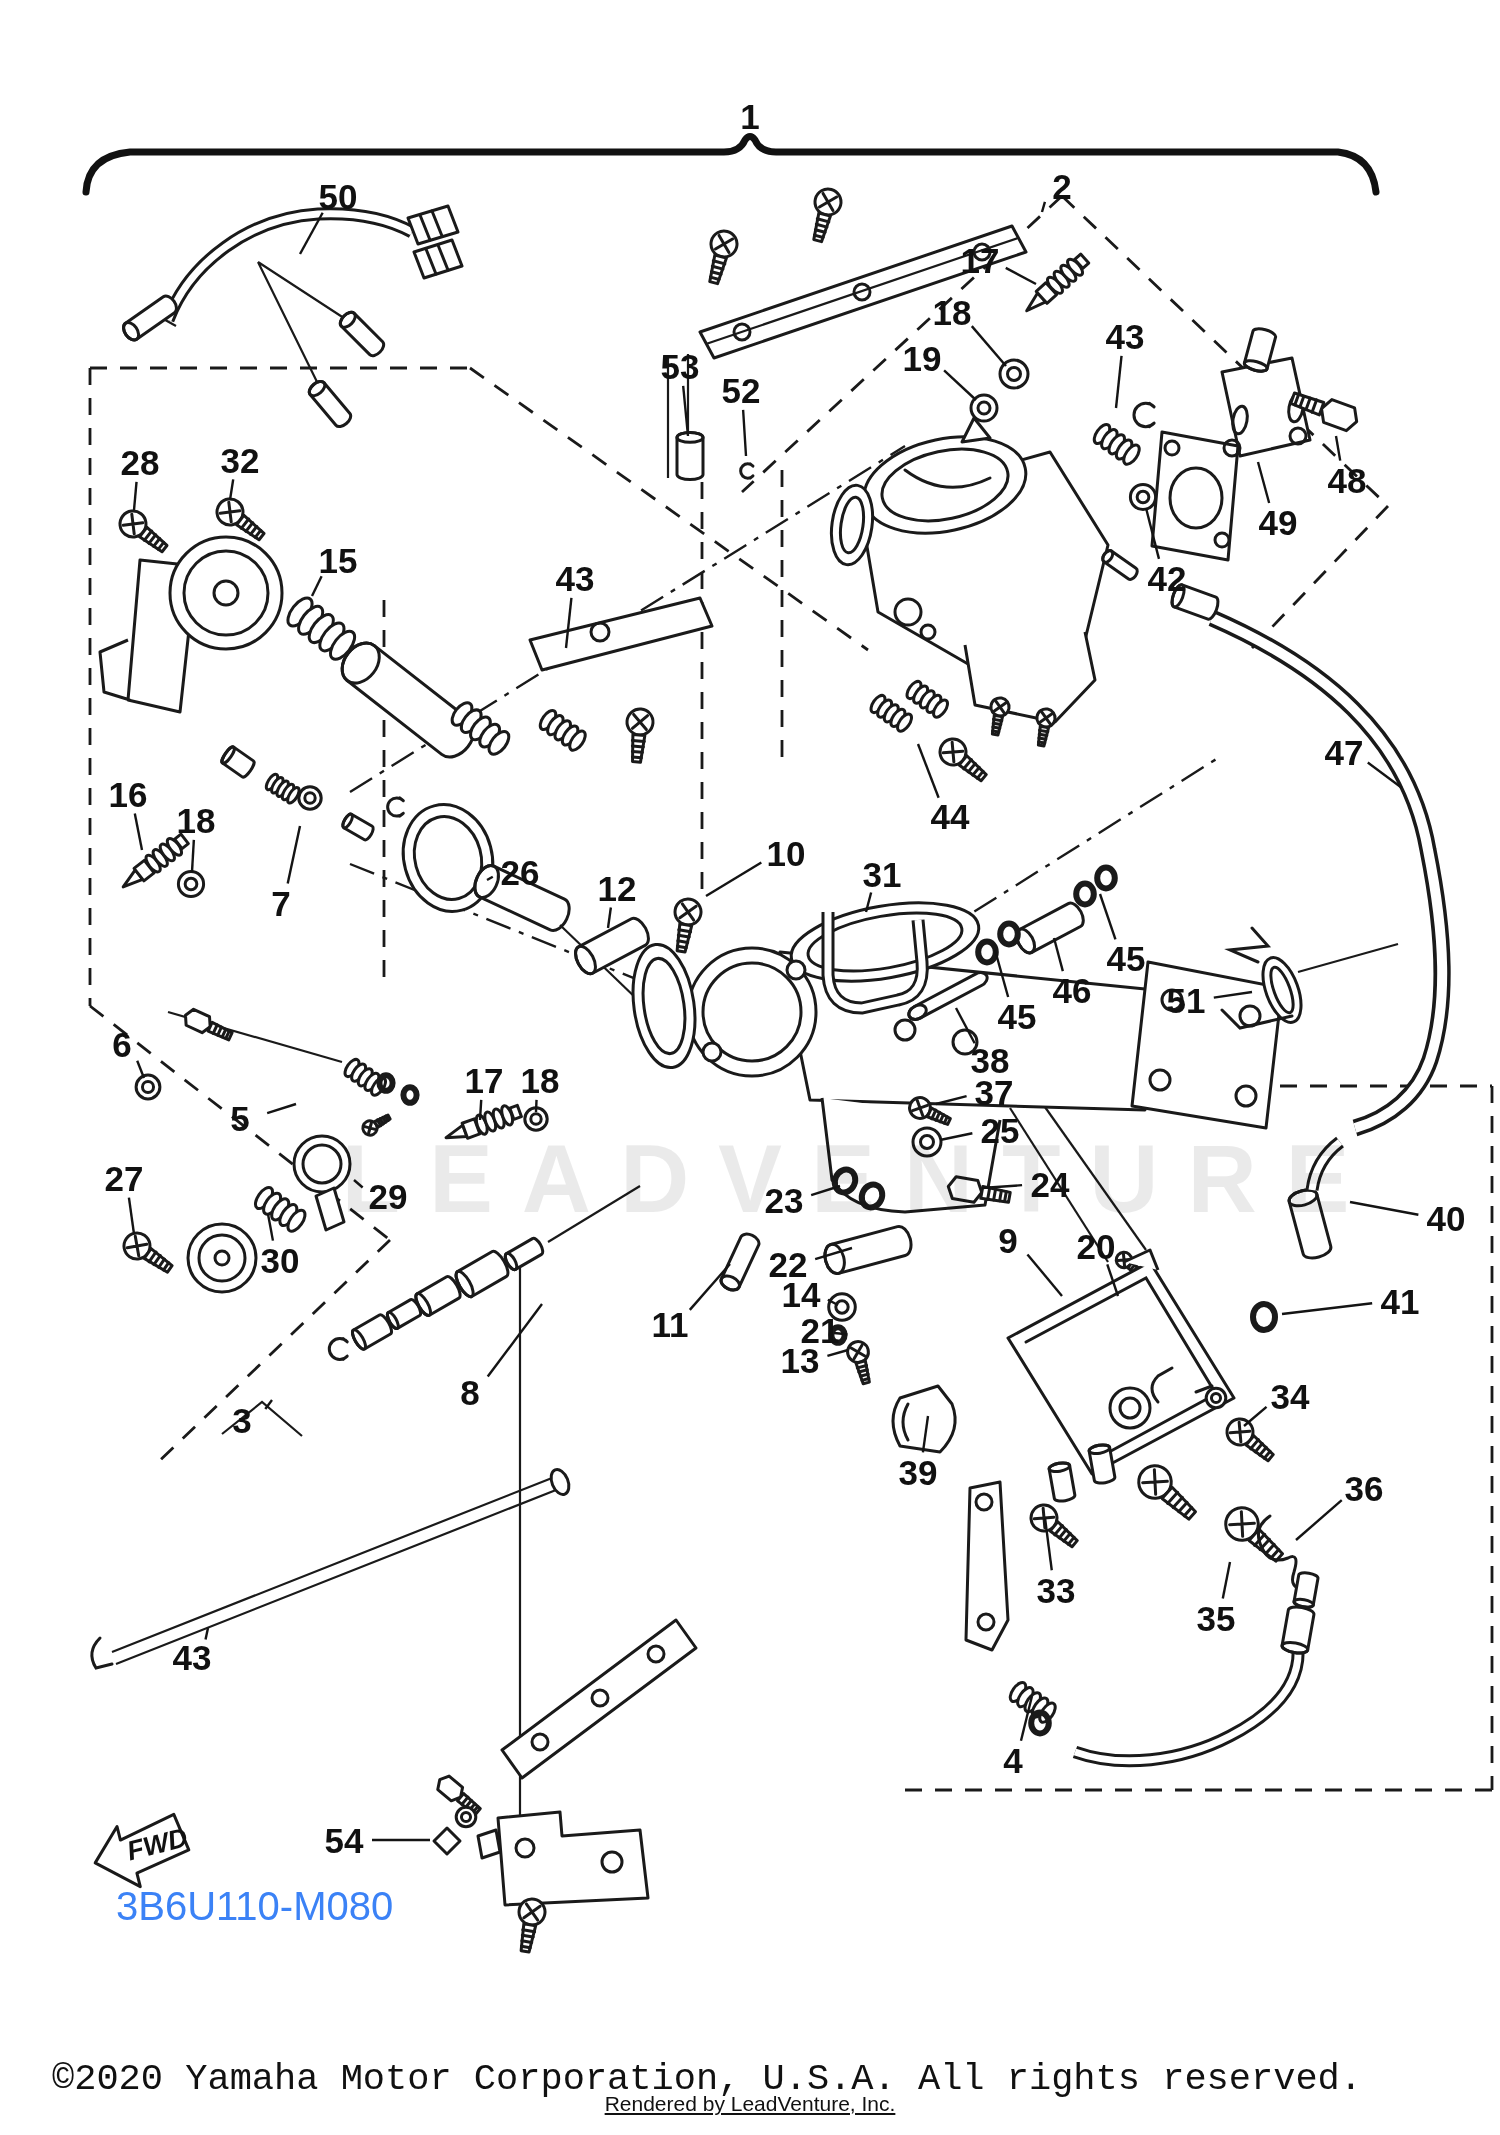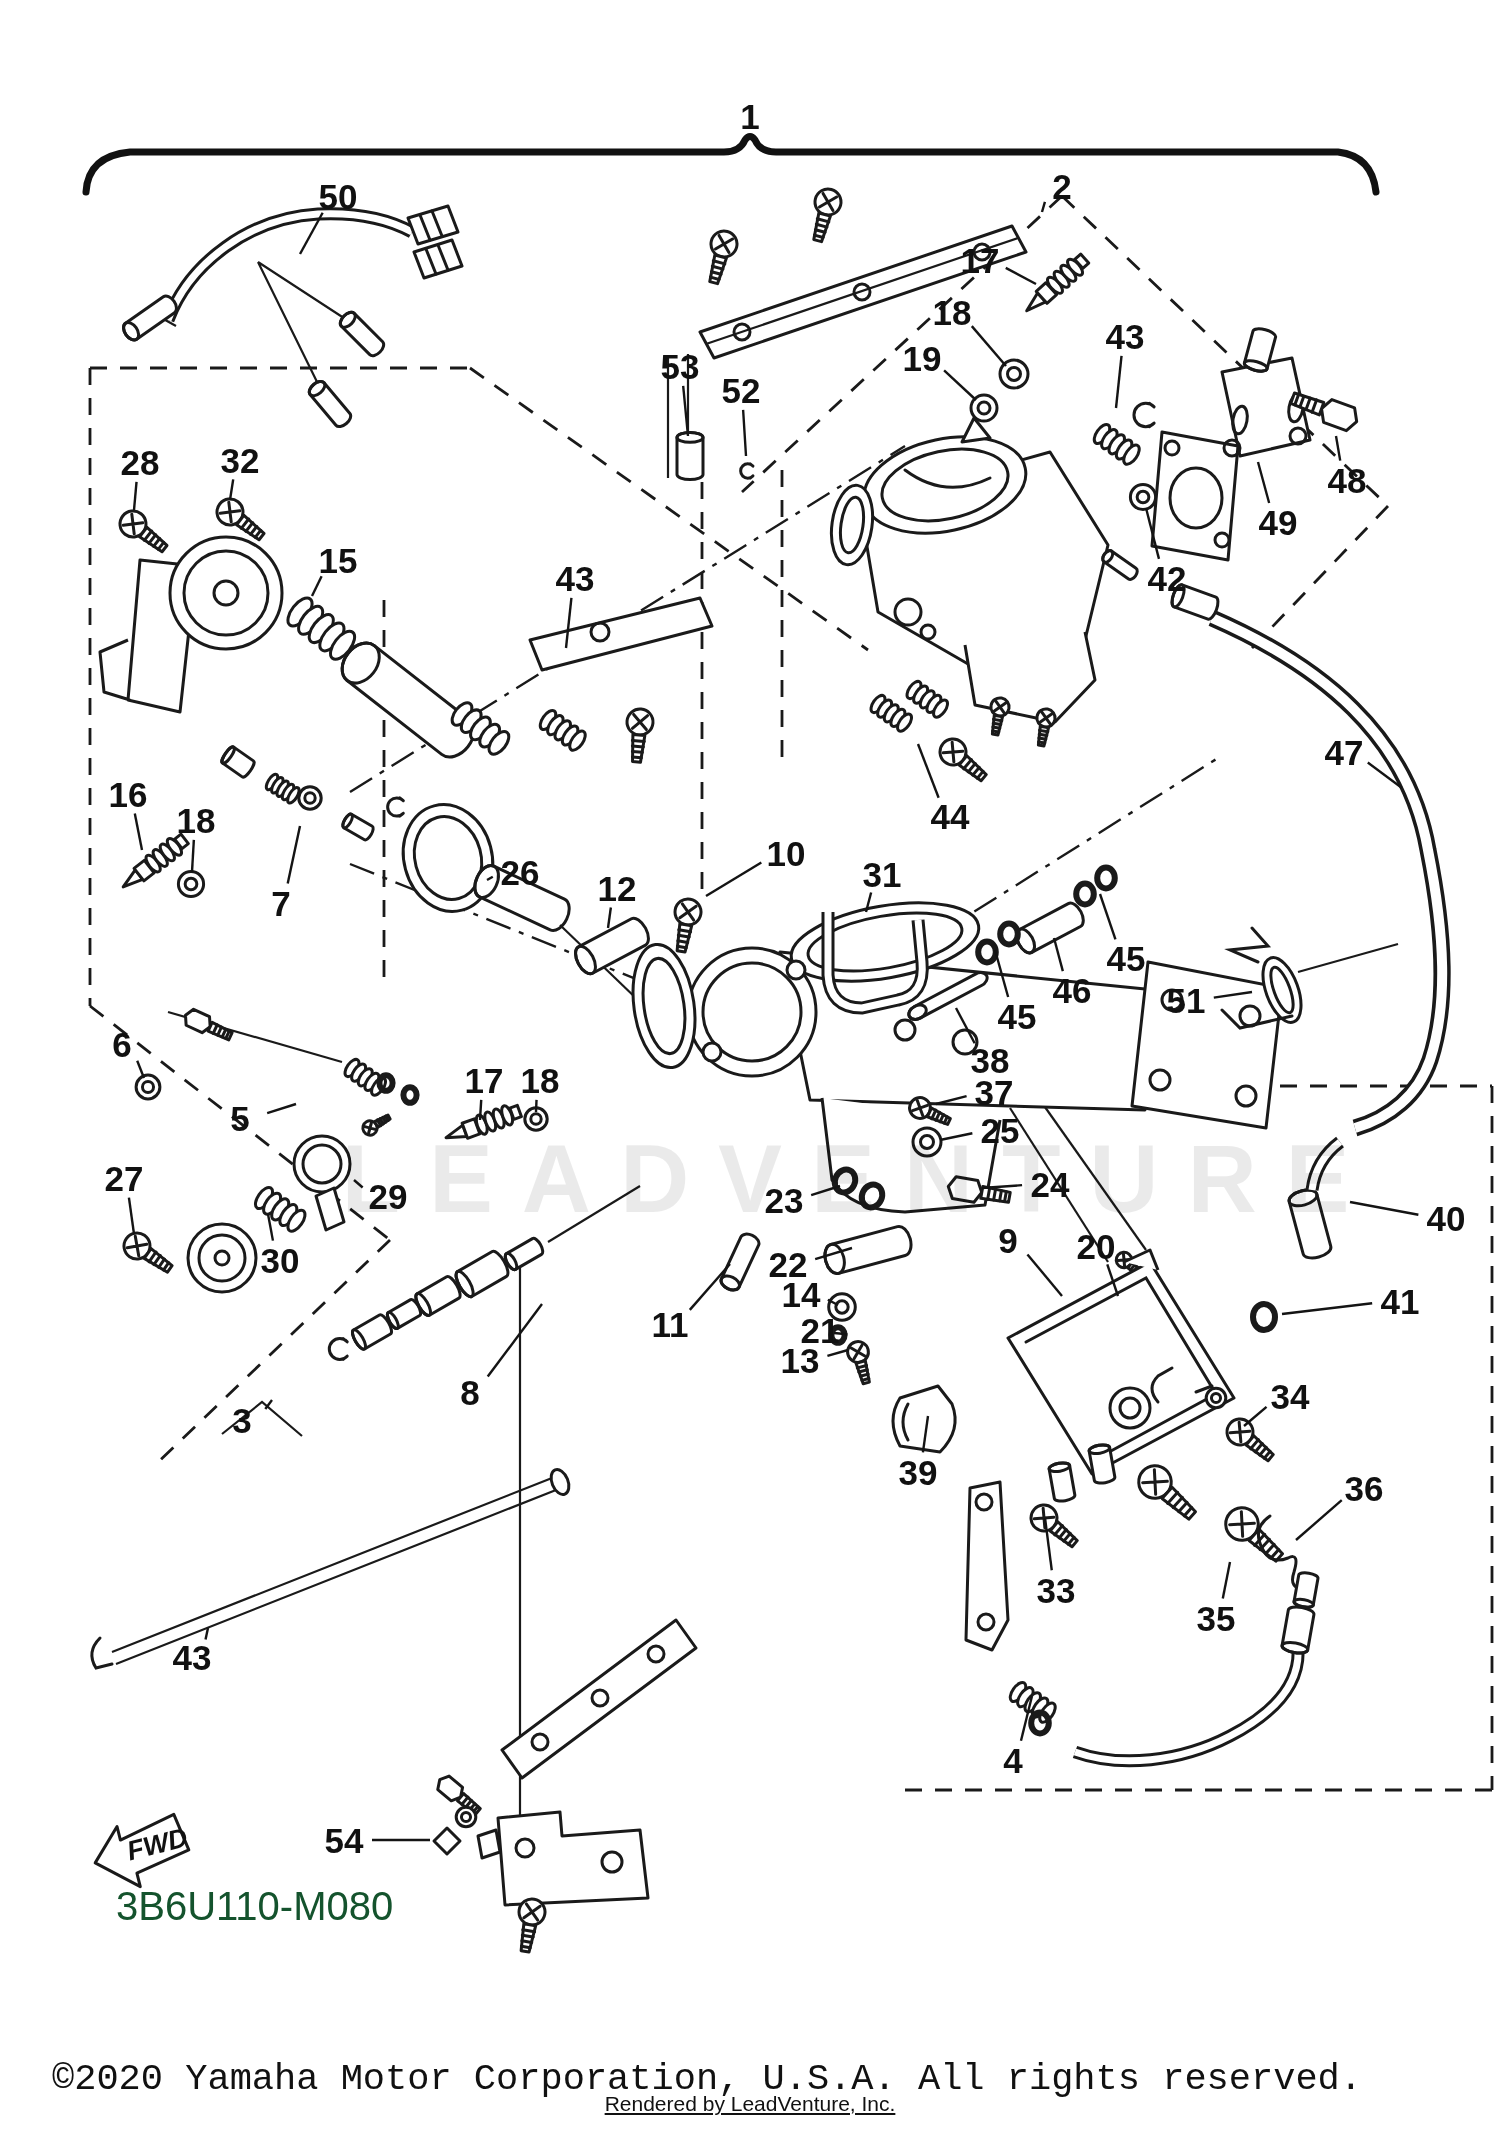--- a/index.html
+++ b/index.html
@@ -16,21 +16,21 @@
   .tube-i{fill:none;stroke:#ffffff;stroke-width:7;}
   .hose-o{fill:none;stroke:#1a1a1a;stroke-width:17;}
   .hose-i{fill:none;stroke:#ffffff;stroke-width:10;}
   .bracket{fill:none;stroke:#111;stroke-width:7;stroke-linecap:round;}
   #leaders-layer line{stroke:#141414;stroke-width:2.4;}
   #labels-layer text{font-family:"Liberation Sans","DejaVu Sans",sans-serif;font-size:35px;font-weight:bold;
                      fill:#111;text-anchor:middle;dominant-baseline:central;}
   .watermark{font-family:"Liberation Sans",sans-serif;font-weight:bold;font-size:96px;
              letter-spacing:0.30em;fill:#000;opacity:0.08;text-anchor:middle;}
   .fwd-text{font-family:"Liberation Sans",sans-serif;font-weight:bold;font-style:italic;font-size:27px;fill:#111;}
-  .code-text{position:absolute;left:116px;top:1884px;font-size:40px;color:#14532d;
+  .code-text{position:absolute;left:116px;top:1884px;font-size:40px;color:#3b82f6;
              font-family:"Liberation Sans",sans-serif;}
   .copyright{position:absolute;left:52px;top:2058px;font-size:37px;color:#111;white-space:nowrap;
              font-family:Liberation Mono, monospace;}
   .rendered-by{position:absolute;left:0;right:0;top:2092px;text-align:center;font-size:21px;color:#111;
              font-family:"Liberation Sans",sans-serif;text-decoration:underline;}
 </style>
 </head>
 <body>
 
 <div class="page">

